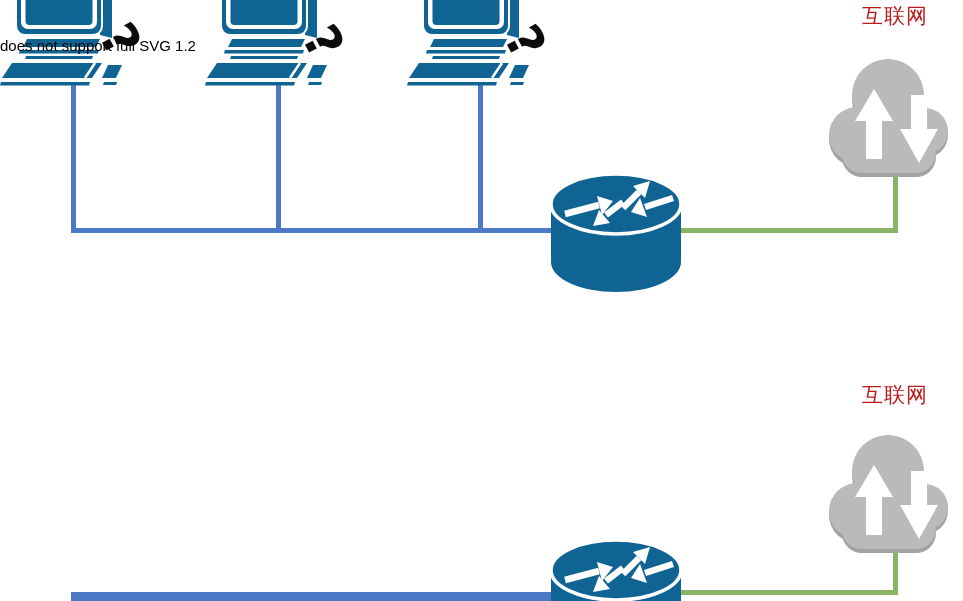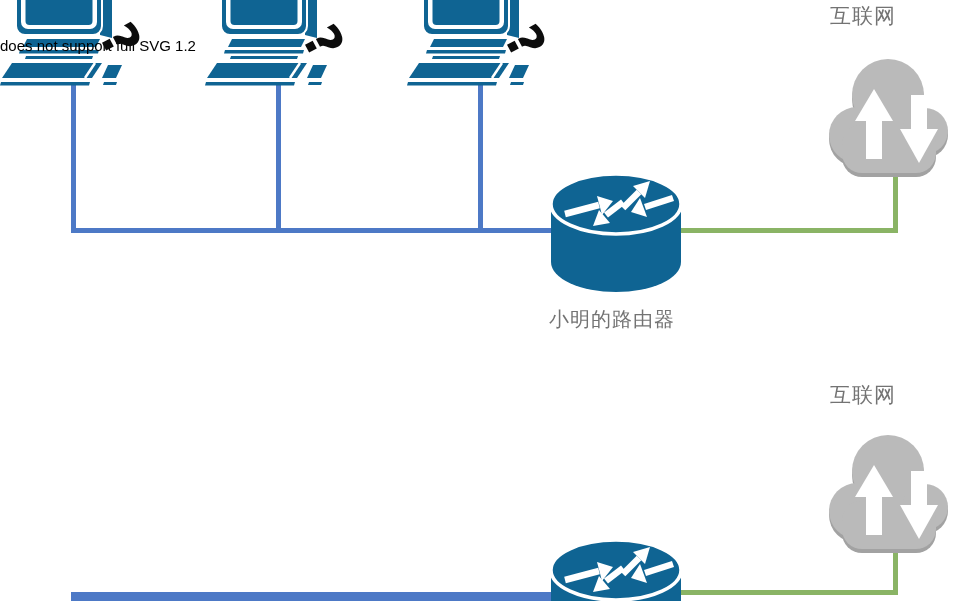--- a/index.html
+++ b/index.html
@@ -30,21 +30,21 @@
 
   
   .link{position:absolute;z-index:1;}
   .lan{background:#4d79c6;}
   .wan{background:#8ab465;}
 
   
   .router{width:134px;height:122px;z-index:2;}
   .node-label{
     position:absolute;z-index:3;
-    font-size:20px;color:#737373;
+    font-size:20px;color:#b91c1c;text-align:center;
     letter-spacing:1px;white-space:nowrap;
   }
   .cloud{width:130px;height:124px;z-index:2;}
   .cloud-label{font-size:21px;}
 </style>
 </head>
 <body>
 
 <div id="canvas">
 
@@ -114,21 +114,20 @@
       <line x1="16" y1="42" x2="50" y2="33"></line>
         <polygon points="64,29 53,43 48,24" stroke="none"></polygon>
       <line x1="74" y1="36" x2="90" y2="20"></line>
         <polygon points="101,9 96,26 84,14" stroke="none"></polygon>
       <line x1="124" y1="26" x2="96" y2="35"></line>
         <polygon points="82,40 91,26 98,45" stroke="none"></polygon>
       <line x1="74" y1="30" x2="57" y2="43"></line>
         <polygon points="44,54 50,38 61,51" stroke="none"></polygon>
     </g>
   </svg>
-  <div class="node-label" style="left:549px;top:306px;width:134px">小明的路由器</div>
 
   <svg class="cloud" style="left:824px;top:55px" viewBox="0 0 130 124">
     <g fill="#a2a2a2" transform="translate(0,4)">
       <circle cx="33" cy="80" r="28"></circle>
         <circle cx="64" cy="40" r="36"></circle>
         <circle cx="101" cy="76" r="23"></circle>
       <rect x="18" y="70" width="94" height="48" rx="20"></rect>
     </g>
     <g fill="#bababa">
       <circle cx="33" cy="80" r="28"></circle>

